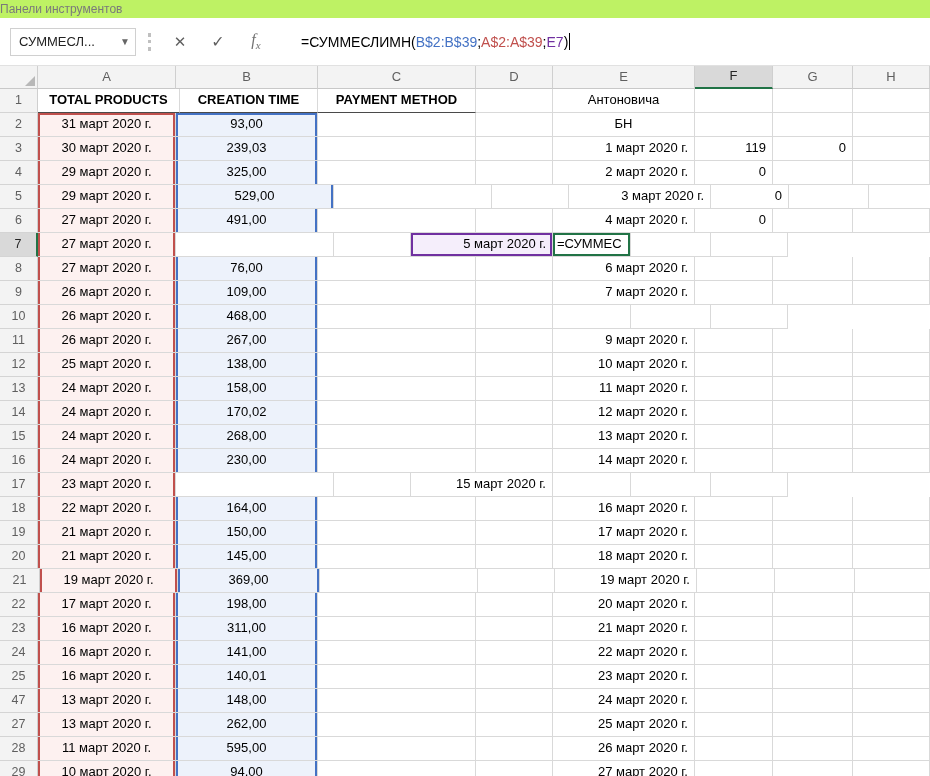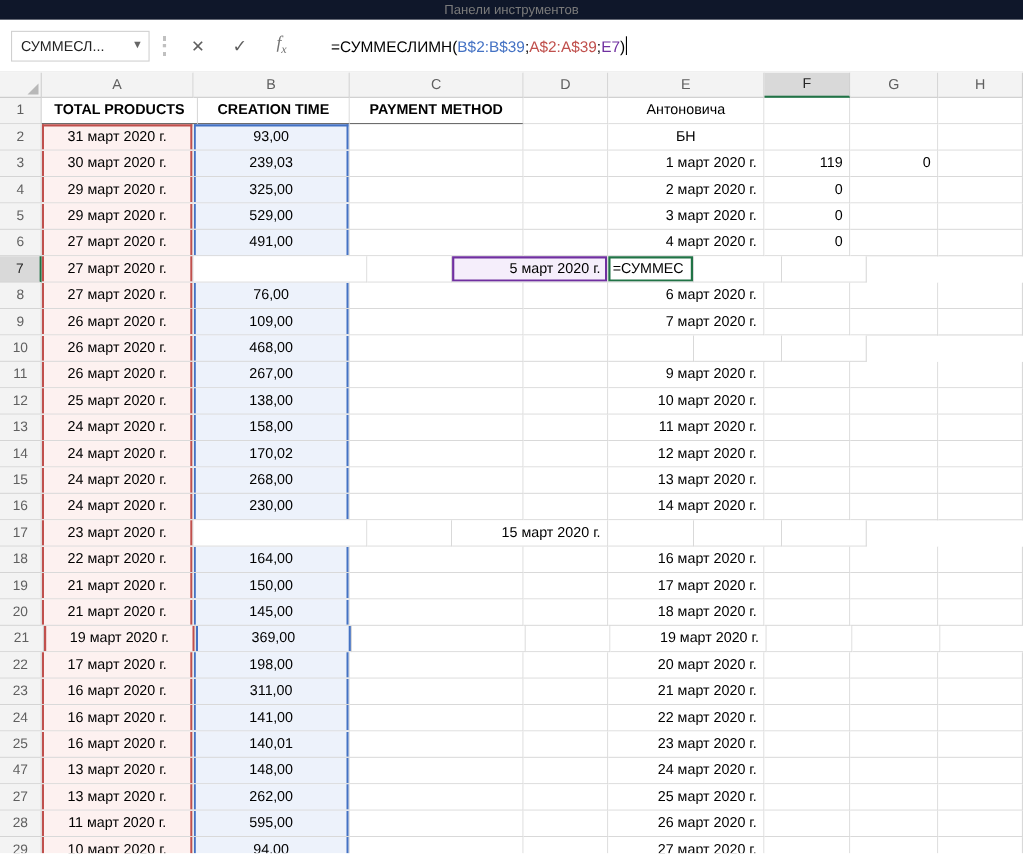--- a/index.html
+++ b/index.html
@@ -1,21 +1,21 @@
 <!DOCTYPE html>
 <html><head>
 <meta charset="utf-8">
 <style>
   * { margin:0; padding:0; box-sizing:border-box; }
   html,body { background:#ffffff; }
   body { font-family:"Liberation Sans", sans-serif; width:930px; height:776px; overflow:hidden; }
   .app { width:930px; height:776px; overflow:hidden; background:#fff; position:relative; }
 
   
-  .title-bar { height:18px; background:#0f172a; display:flex; align-items:center; justify-content:center; }
+  .title-bar { height:18px; background:#bef264; display:flex; align-items:center; }
   .title-bar span { font-size:12px; color:#7a7a7a; }
 
   
   .formula-bar { height:48px; background:#ffffff; border-bottom:1px solid #e1e1e1; display:flex; align-items:center; padding-left:10px; }
   .name-box { width:126px; height:28px; border:1px solid #d0d0d0; background:#fff; display:flex; align-items:center; }
   .name-box .nb-value { flex:1; padding-left:8px; font-size:13px; color:#222; white-space:nowrap; overflow:hidden; }
   .name-box .nb-arrow { width:20px; text-align:center; color:#666; font-size:10px; }
   .drag-dots { border-left:3px dotted #c0c0c0; height:18px; margin:0 14px 0 12px; }
   .fb-icon { width:30px; text-align:center; font-size:16px; color:#5f5f5f; cursor:default; margin-right:8px; }
   .fb-icon.cancel { font-size:15px; }
@@ -128,21 +128,21 @@
         <div class="cell" style="width: 158px;"></div>
         <div class="cell" style="width: 77px;"></div>
         <div class="cell right" style="width: 142px;">2 март 2020 г.</div>
         <div class="cell right" style="width: 78px;">0</div>
         <div class="cell right" style="width: 80px;"></div>
         <div class="cell" style="width: 77px;"></div>
       </div>
       <div class="grid-row">
         <div class="cell rowhdr" style="width: 38px;">5</div>
         <div class="cell center range-red" style="width: 138px;">29 март 2020 г.</div>
-        <div class="cell center range-blue" style="width: 142px;">529,00</div>
+        <div class="cell center range-blue" style="width: 158px;">529,00</div>
         <div class="cell" style="width: 158px;"></div>
         <div class="cell" style="width: 77px;"></div>
         <div class="cell right" style="width: 142px;">3 март 2020 г.</div>
         <div class="cell right" style="width: 78px;">0</div>
         <div class="cell right" style="width: 80px;"></div>
         <div class="cell" style="width: 77px;"></div>
       </div>
       <div class="grid-row">
         <div class="cell rowhdr" style="width: 38px;">6</div>
         <div class="cell center range-red" style="width: 138px;">27 март 2020 г.</div>

